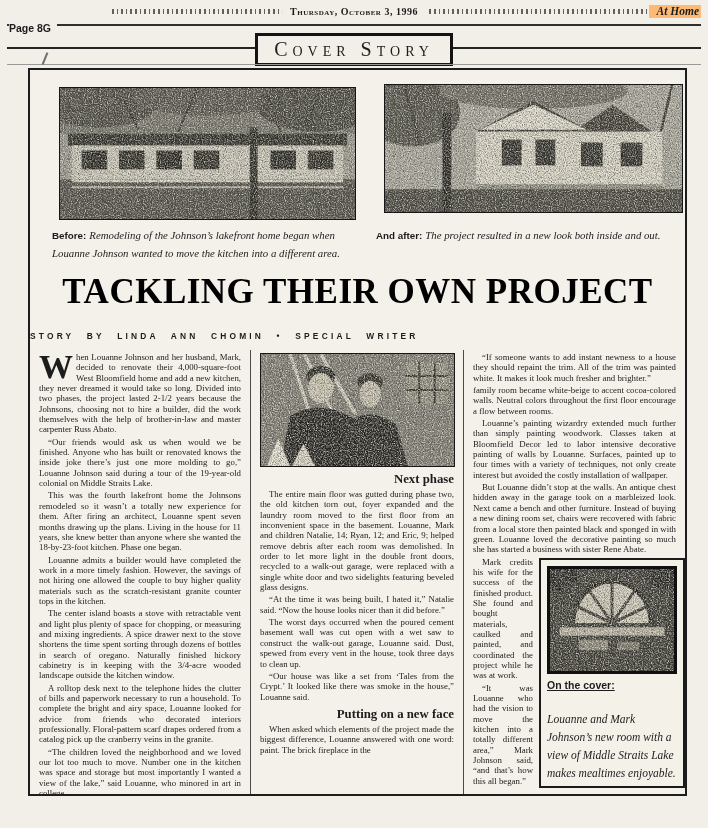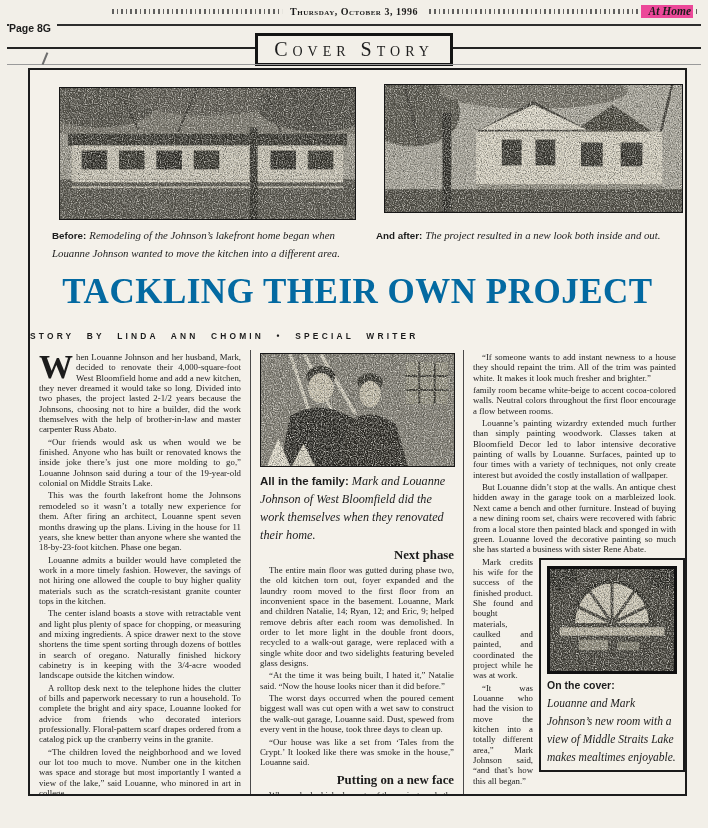--- a/index.html
+++ b/index.html
@@ -9,22 +9,22 @@
     font-family:"Liberation Serif","DejaVu Serif",serif;
   }
   
   .masthead{position:absolute;top:3px;left:7px;right:7px;height:21px;border-bottom:2.5px solid #2e2e2e;}
   .dotstrip{position:absolute;top:6px;left:105px;right:4px;height:5px;
     background:repeating-linear-gradient(90deg,#3c3c3c 0 1.6px,transparent 1.6px 4.6px);opacity:.8;}
   .pageno{position:absolute;left:2px;top:19px;font:bold 10.5px/12px "Liberation Sans",sans-serif;background:#f2efe8;padding-right:6px;}
   .mdate{position:absolute;left:50%;transform:translateX(-50%);top:3px;
     font:bold 10px/12px "Liberation Serif",serif;font-variant:small-caps;letter-spacing:.5px;
     background:#f2efe8;padding:0 8px;white-space:nowrap;}
-  .athome{position:absolute;right:8px;top:2px;font:bold 11.5px/13px "Liberation Serif",serif;font-style:italic;
-    background:#ec4899;padding:0 2px 0 8px;}
+  .athome{position:absolute;right:0;top:2px;font:bold 11.5px/13px "Liberation Serif",serif;font-style:italic;
+    background:#fdba74;padding:0 2px 0 8px;}
   .penmark{position:absolute;left:44px;top:52px;width:1.5px;height:13px;background:#6e6e6e;transform:rotate(22deg);}
   
   .banner{position:absolute;top:33px;left:7px;right:7px;height:32px;}
   .banner .bline{position:absolute;top:14px;left:0;right:0;border-top:2px solid #242424;}
   .banner .bbox{position:relative;margin:0 auto;width:max-content;border:3px solid #141414;background:#f2efe8;
     padding:1px 16px;font:normal 20px/25px "Liberation Serif",serif;font-variant:small-caps;letter-spacing:5px;}
   .subrule{position:absolute;top:64px;left:7px;right:7px;border-top:1px solid #9a9a9a;}
   
   .abox{position:absolute;left:28px;top:68px;width:659px;height:728px;border:2px solid #1d1d1d;
     overflow:hidden;display:flex;flex-direction:column;background:#f4f1ea;box-sizing:border-box;}
@@ -32,21 +32,21 @@
   .photo{border:1.5px solid #161616;background:#888;overflow:hidden;}
   .photo svg{display:block;width:100%;height:100%;}
   .p-before{width:296px;height:131px;}
   .p-after{width:298px;height:127px;margin-top:-3px;}
   .photo-caps{display:flex;margin:5px 2px 0 22px;gap:28px;}
   .photo-caps .cap{width:296px;}
   .photo-caps .cap:last-child{width:298px;}
   .cap .lead{font:bold 9.8px/12.2px "Liberation Sans",sans-serif;margin-right:3px;}
   .cap .txt{font:italic 10.8px/12.2px "Liberation Serif",serif;}
   
-  .headline{margin-top:13px;text-align:center;font:bold 35px/36px "Liberation Serif",serif;letter-spacing:.5px;color:#0369a1;}
+  .headline{margin-top:13px;text-align:center;font:bold 35px/36px "Liberation Serif",serif;letter-spacing:.5px;color:#000000;}
   .byline{margin-top:21px;text-align:left;font:bold 8.4px/10px "Liberation Sans",sans-serif;letter-spacing:3.2px;word-spacing:7px;}
   
   .cols{display:flex;align-items:stretch;margin-top:9px;flex:1;}
   .col{box-sizing:border-box;padding:2px 9px 0 9px;}
   .col-left{width:222px;}
   .col-mid{width:214px;border-left:1.5px solid #4a4a4a;border-right:1.5px solid #4a4a4a;}
   .col-right{width:223px;}
   .blk{font-size:8.8px;line-height:10.35px;text-align:justify;margin:0 0 2px;text-indent:9px;}
   .blk.lead,.blk.cont{text-indent:0;}
   .blk.subhead{font:bold 12.8px/15px "Liberation Serif",serif;text-align:right;text-indent:0;margin:5px 0 2px;}
@@ -54,21 +54,21 @@
   .dc:empty{display:none;}
   
   .fig-family{width:193px;height:112px;margin:1px auto 0;}
   .cap-family{display:block;margin:4px 0 2px;}
   .cap-family .lead{font:bold 11.5px/13.8px "Liberation Sans",sans-serif;}
   .cap-family .txt{font:italic 12.2px/13.8px "Liberation Serif",serif;}
   
   .cover-box{float:right;width:146px;margin:1px -9px 0 6px;border:2px solid #1b1b1b;
     padding:6px 6px 5px;background:#f4f1e9;box-sizing:border-box;}
   .cover-photo{border:3.5px solid #101010;height:102px;background:#444;}
-  .cap-cover .lead{display:block;font:bold 10.5px/13px "Liberation Sans",sans-serif;margin:5px 0 1px;}
+  .cap-cover .lead{display:block;font:bold 10.5px/13px "Liberation Sans",sans-serif;margin:5px 0 17px;text-decoration:underline;}
   .cap-cover .txt{font:italic 11.5px/13px "Liberation Serif",serif;}
   .hiddefs{position:absolute;width:0;height:0;}
 </style>
 </head>
 <body>
 
 <svg class="hiddefs" aria-hidden="true">
   <defs>
     <filter id="nd" x="-5%" y="-5%" width="110%" height="110%">
       <feTurbulence type="fractalNoise" baseFrequency="0.85" numOctaves="2" seed="8"></feTurbulence>
@@ -188,32 +188,29 @@
           <path d="M20,112 L30,62 Q62,44 95,64 L105,112 Z" fill="#1d1c18"></path>
           <ellipse cx="113" cy="28" rx="13" ry="9" fill="#2a2922"></ellipse>
           <ellipse cx="113" cy="40" rx="11" ry="13" fill="#c9c2ae"></ellipse>
           <path d="M80,112 L90,68 Q113,52 140,70 L152,112 Z" fill="#211f1a"></path>
           <polygon points="6,112 18,84 30,112" fill="#e8e3d3"></polygon>
           <polygon points="32,112 44,90 56,112" fill="#e0dbc9"></polygon>
           <rect width="200" height="112" filter="url(#nd)" opacity=".9"></rect>
           <rect width="200" height="112" filter="url(#nl)" opacity=".8"></rect>
         </svg>
       </div>
-      <div class="cap cap-family">
-        <span class="lead">All in the family:</span><span class="txt">Mark and Louanne Johnson of West Bloomfield did the work themselves when they renovated their home.</span>
-      </div>
       <div>
 
           <p class="blk subhead"><span>Next phase</span></p>
 
           <p class="blk para"><span>The entire main floor was gutted during phase two, the old kitchen torn out, foyer expanded and the laundry room moved to the first floor from an inconvenient space in the basement. Louanne, Mark and children Natalie, 14; Ryan, 12; and Eric, 9; helped remove debris after each room was demolished. In order to let more light in the double front doors, recycled to a walk-out garage, were replaced with a single white door and two sidelights featuring beveled glass designs.</span></p>
 
           <p class="blk para"><span>“At the time it was being built, I hated it,” Natalie said. “Now the house looks nicer than it did before.”</span></p>
 
-          <p class="blk para"><span>The worst days occurred when the poured cement biggest wall was cut open with a wet saw to construct the walk-out garage, Louanne said. Dust, spewed from every vent in the house, took three days to clean up.</span></p>
+          <p class="blk para"><span>The worst days occurred when the poured cement basement wall was cut open with a wet saw to construct the walk-out garage, Louanne said. Dust, spewed from every vent in the house, took three days to clean up.</span></p>
 
           <p class="blk para"><span>“Our house was like a set from ‘Tales from the Crypt.’ It looked like there was smoke in the house,” Louanne said.</span></p>
 
           <p class="blk subhead"><span>Putting on a new face</span></p>
 
           <p class="blk para"><span>When asked which elements of the project made the biggest difference, Louanne answered with one word: paint. The brick fireplace in the</span></p>
         </div>
     </div>
 
     <div class="col col-right">

